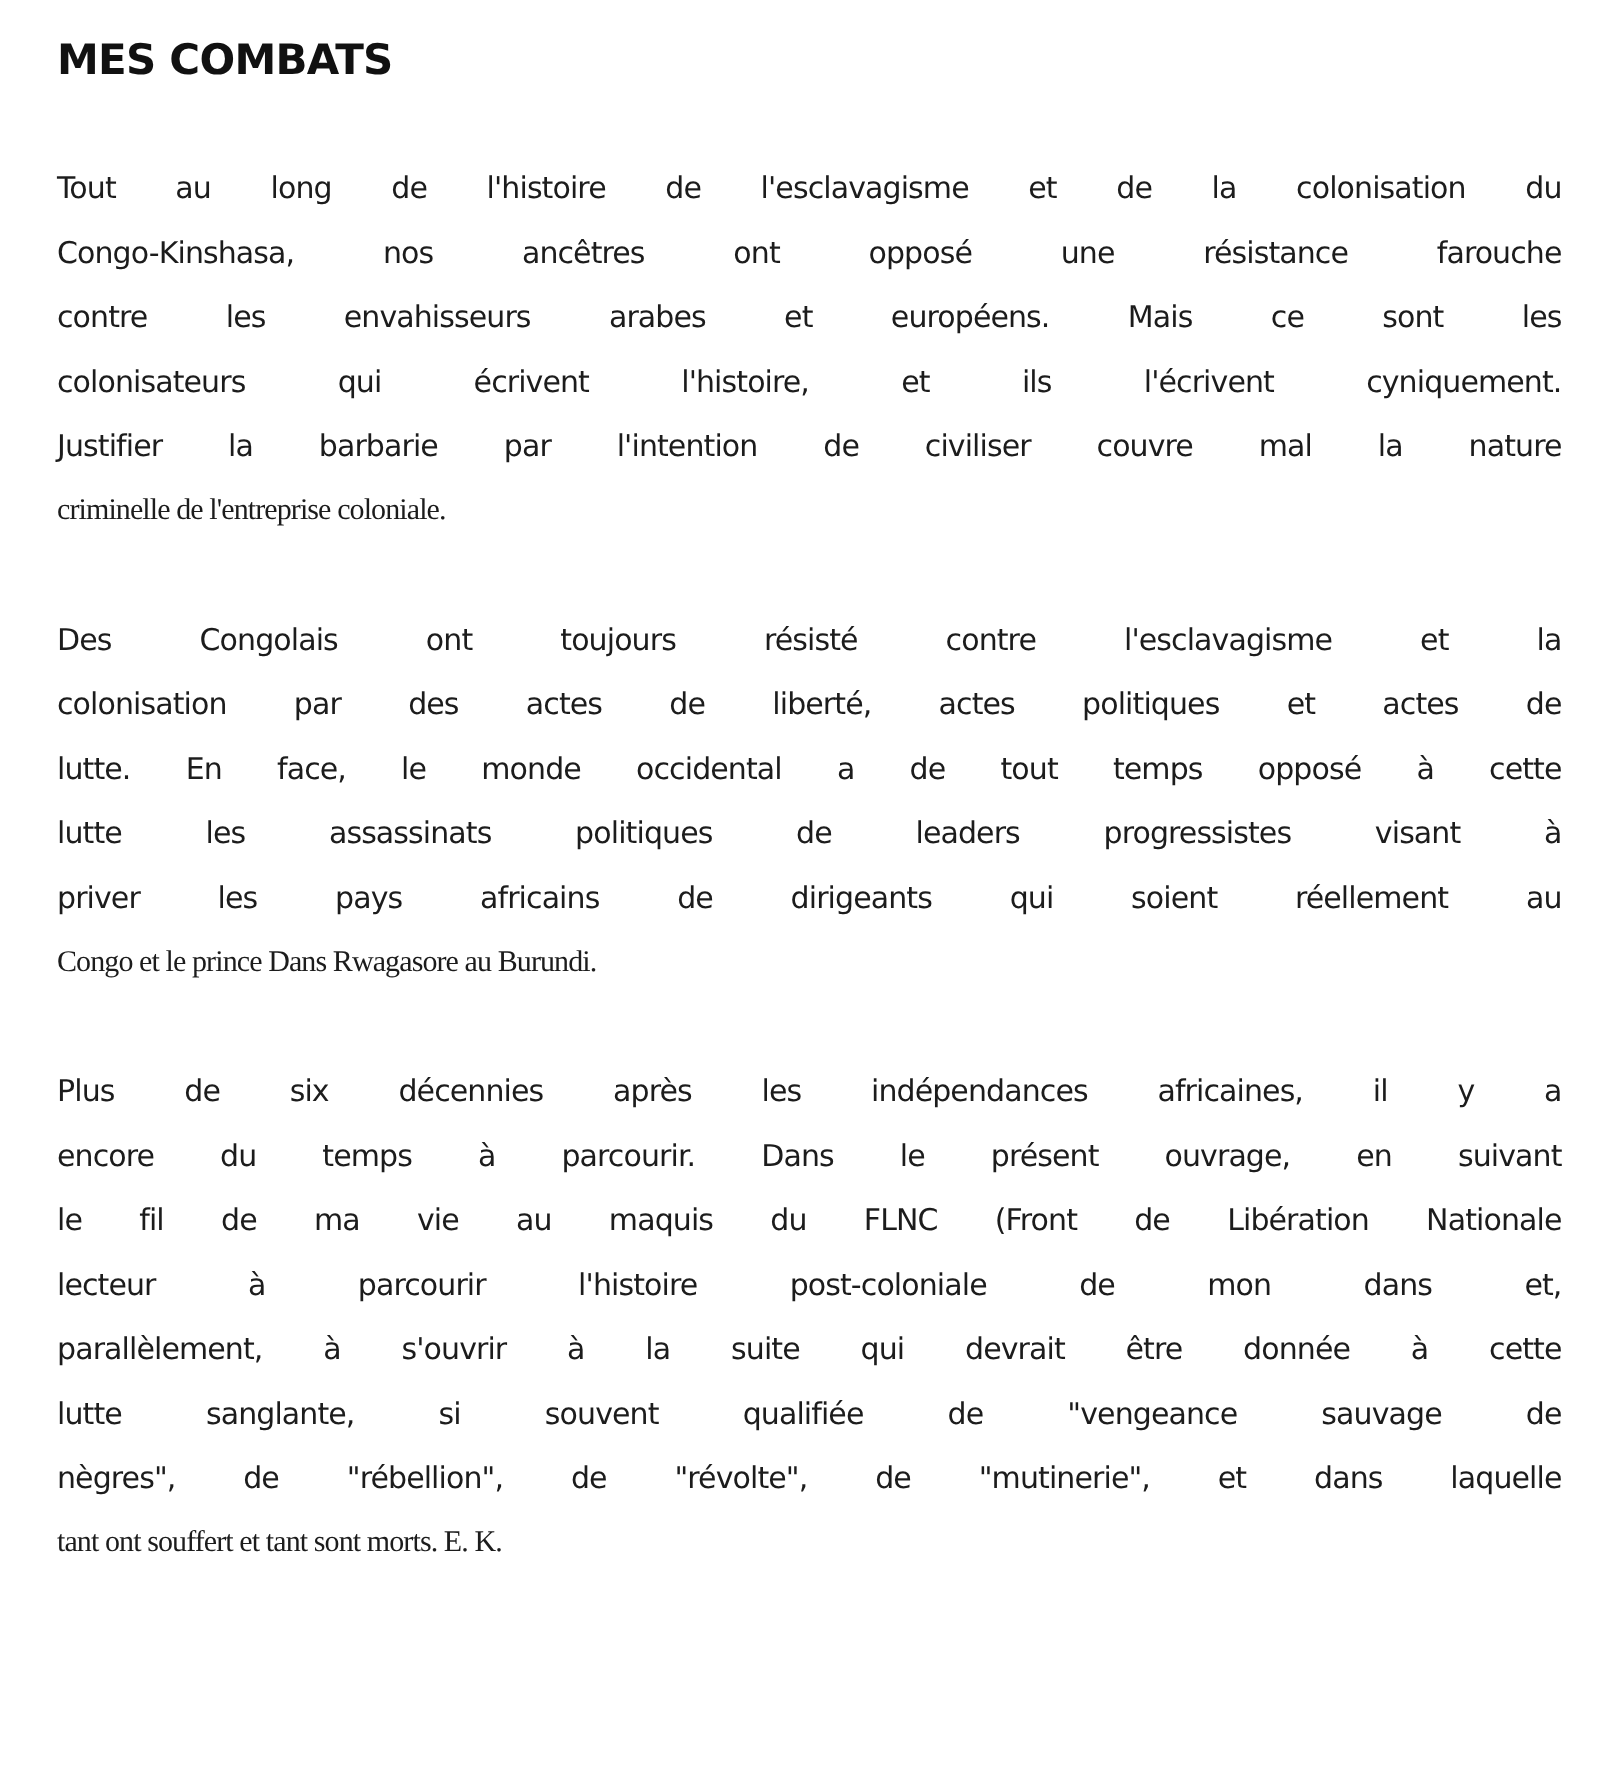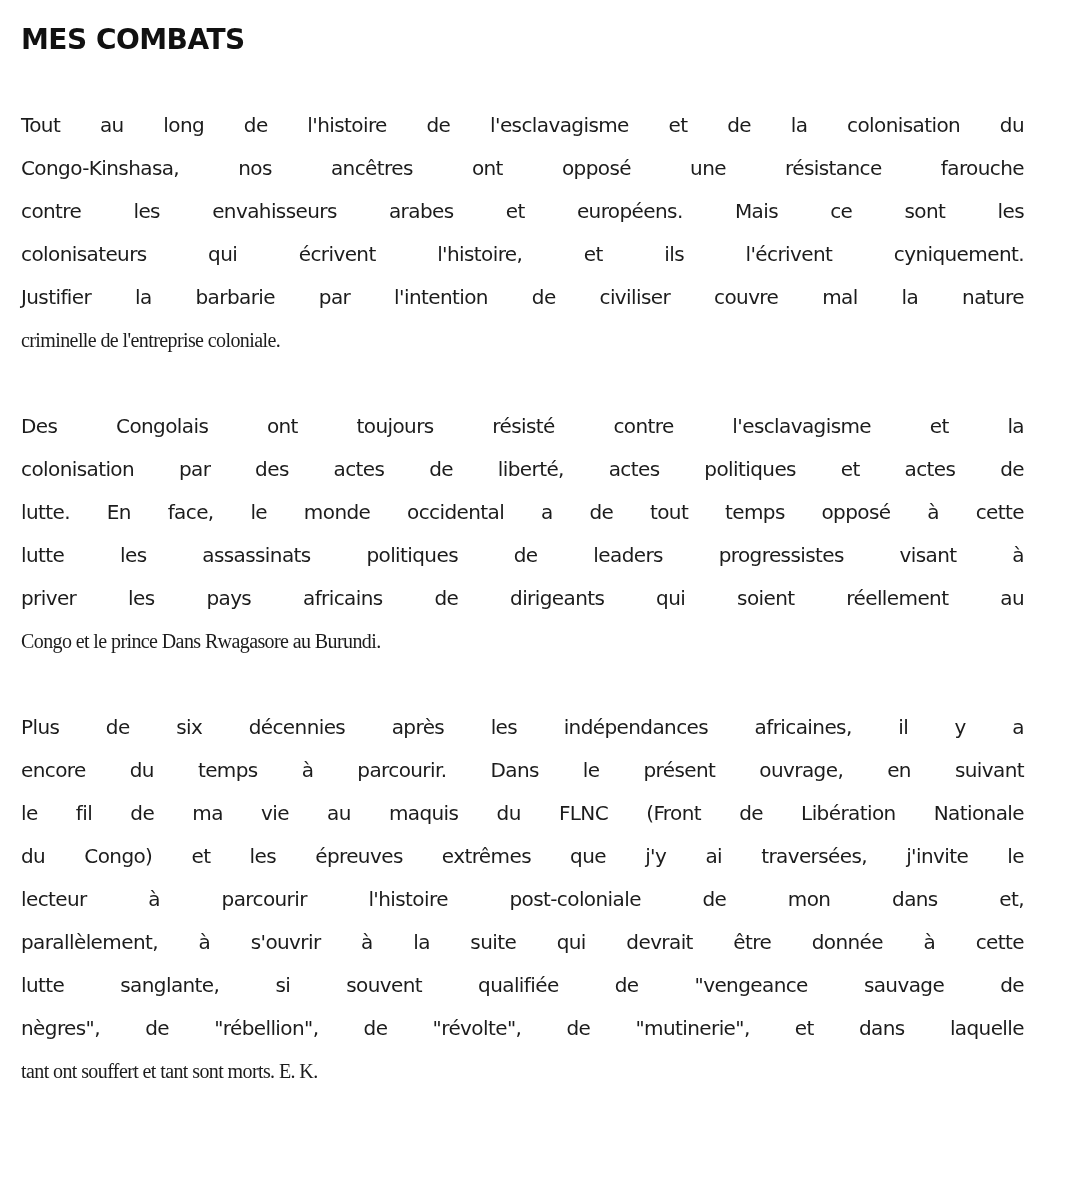--- a/index.html
+++ b/index.html
@@ -10,21 +10,21 @@
     body {
       width: 1066px;
       height: 1190px;
       overflow: hidden;
       position: relative;
       color: #1a1a1a;
       font-family: "DejaVu Sans", "Liberation Sans", sans-serif;
     }
     .page {
       position: absolute;
-      left: 21px;
+      left: 38px;
       top: 20px;
       width: 1003px;
     }
     .title {
       font-family: "DejaVu Sans", sans-serif;
       font-weight: bold;
       font-size: 28px;
       line-height: 40px;
       margin: 0 0 44px 0;
       color: #111111;
@@ -71,20 +71,19 @@
     <span class="line">lutte. En face, le monde occidental a de tout temps opposé à cette</span>
     <span class="line">lutte les assassinats politiques de leaders progressistes visant à</span>
     <span class="line">priver les pays africains de dirigeants qui soient réellement au</span>
     <span class="line last">Congo et le prince Dans Rwagasore au Burundi.</span>
   </p>
 
   <p class="para">
     <span class="line">Plus de six décennies après les indépendances africaines, il y a</span>
     <span class="line">encore du temps à parcourir. Dans le présent ouvrage, en suivant</span>
     <span class="line">le fil de ma vie au maquis du FLNC (Front de Libération Nationale</span>
-    <span class="line">du Congo) et les épreuves extrêmes que j'y ai traversées, j'invite le</span>
     <span class="line">lecteur à parcourir l'histoire post-coloniale de mon dans et,</span>
     <span class="line">parallèlement, à s'ouvrir à la suite qui devrait être donnée à cette</span>
     <span class="line">lutte sanglante, si souvent qualifiée de "vengeance sauvage de</span>
     <span class="line">nègres", de "rébellion", de "révolte", de "mutinerie", et dans laquelle</span>
     <span class="line last">tant ont souffert et tant sont morts. E. K.</span>
   </p>
 </div>
 
 </body></html>

